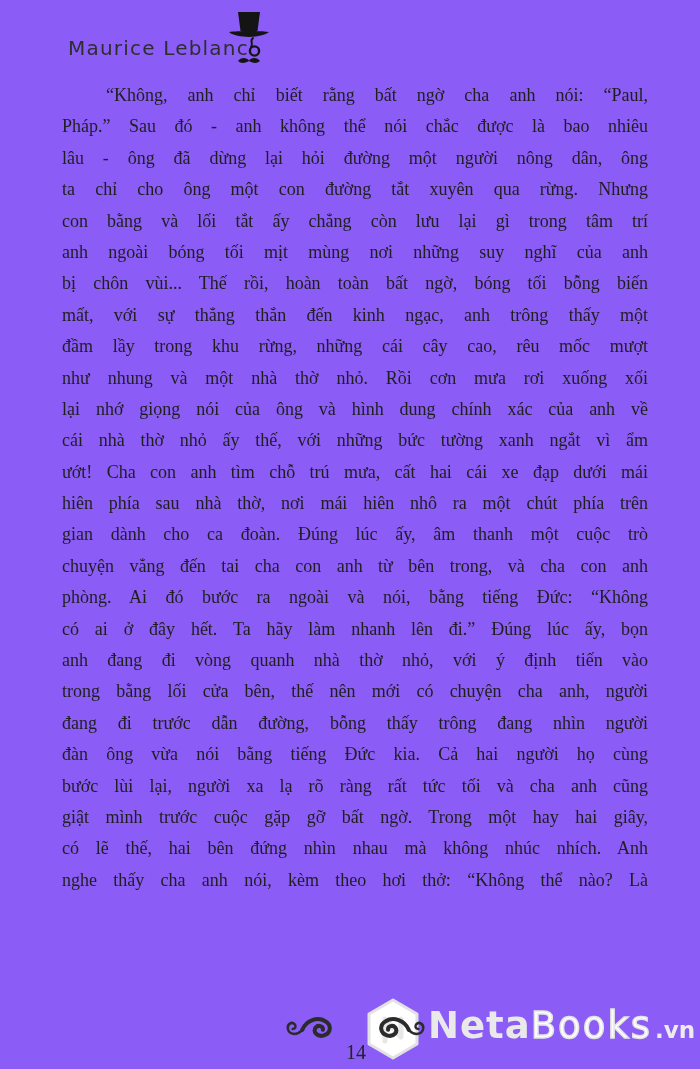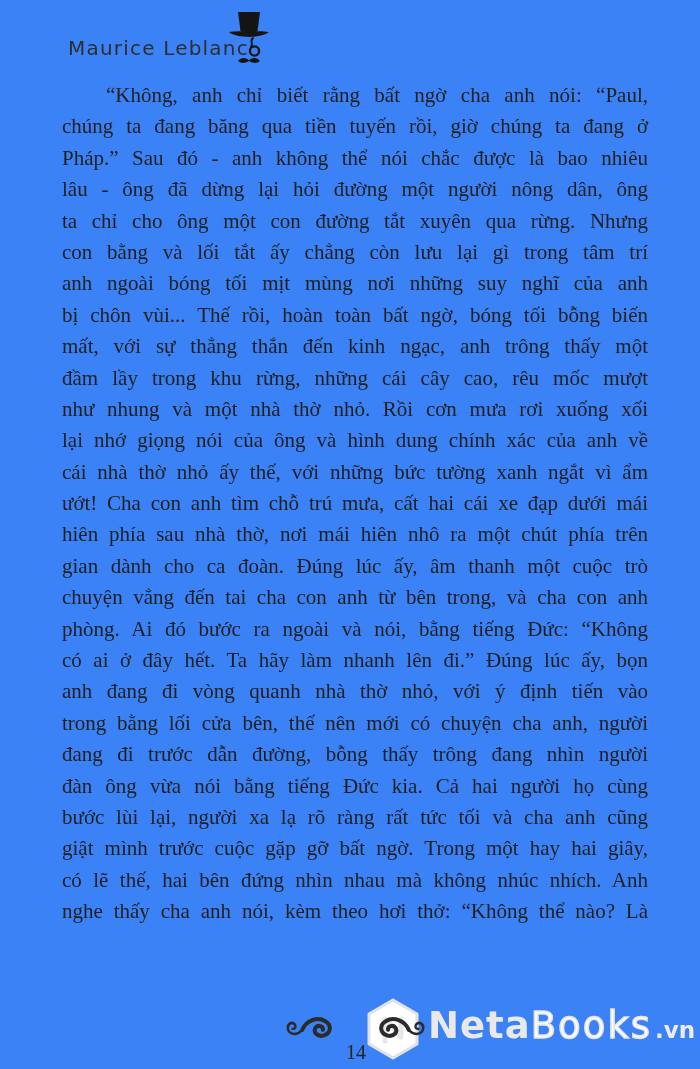--- a/index.html
+++ b/index.html
@@ -1,30 +1,30 @@
 <!DOCTYPE html>
 <html><head>
 <meta charset="utf-8">
 <style>
   html,body{margin:0;padding:0;background:#ffffff;}
   .page{
-    position:relative;width:700px;height:1069px;background:#3b82f6;
+    position:relative;width:700px;height:1069px;background:#8b5cf6;
     overflow:hidden;font-family:"Liberation Serif","DejaVu Serif",serif;color:#1f1f1f;
   }
   
   .author{
     position:absolute;left:68px;top:36px;
     font-family:"DejaVu Sans","Liberation Sans",sans-serif;
     font-size:20px;letter-spacing:1.2px;color:#2e2e2e;font-weight:500;
   }
   .hat{position:absolute;left:228px;top:11px;width:42px;height:56px;}
   
   .body-text{
     position:absolute;left:62px;top:80px;width:586px;z-index:1;
-    font-size:21px;line-height:31.4px;color:#1f1f1f;
+    font-size:18px;line-height:31.4px;color:#1f1f1f;
   }
   .line{text-align:justify;text-align-last:justify;height:31.4px;}
   .line.first{text-indent:44px;}
   
   .flourish{position:absolute;z-index:2;}
   .flourish.left{left:285px;top:1012px;}
   .flourish.right{left:378px;top:1012px;transform:scaleX(-1);}
   .page-number{
     position:absolute;left:338px;top:1013px;width:36px;z-index:2;
     text-align:center;font-size:20px;color:#242424;margin-top:28px;
@@ -51,21 +51,20 @@
       <path d="M10 1 L32 1 L29.5 20 L12.5 20 Z" fill="#141414"></path>
       <path d="M1 21 C10 19.6 32 19.6 41 21 C33 27.5 9 27.5 1 21 Z" fill="#141414"></path>
       <path d="M25 27 C21 30 26 33 23 36" stroke="#141414" stroke-width="2" fill="none" stroke-linecap="round"></path>
       <circle cx="26.5" cy="40" r="4.6" fill="none" stroke="#141414" stroke-width="2.4"></circle>
       <path d="M10 50 C13 45.5 19 46.5 21 49.5 C23 46.5 29 45.5 32 50 C29 53 24 52 21 50 C18 52 13 53 10 50 Z" fill="#141414"></path>
     </svg>
   </span>
 
   <div class="body-text">
       <div class="line first">“Không, anh chỉ biết rằng bất ngờ cha anh nói: “Paul,</div>
-      <div class="line">chúng ta đang băng qua tiền tuyến rồi, giờ chúng ta đang ở</div>
       <div class="line">Pháp.” Sau đó - anh không thể nói chắc được là bao nhiêu</div>
       <div class="line">lâu - ông đã dừng lại hỏi đường một người nông dân, ông</div>
       <div class="line">ta chỉ cho ông một con đường tắt xuyên qua rừng. Nhưng</div>
       <div class="line">con bằng và lối tắt ấy chẳng còn lưu lại gì trong tâm trí</div>
       <div class="line">anh ngoài bóng tối mịt mùng nơi những suy nghĩ của anh</div>
       <div class="line">bị chôn vùi... Thế rồi, hoàn toàn bất ngờ, bóng tối bỗng biến</div>
       <div class="line">mất, với sự thẳng thắn đến kinh ngạc, anh trông thấy một</div>
       <div class="line">đầm lầy trong khu rừng, những cái cây cao, rêu mốc mượt</div>
       <div class="line">như nhung và một nhà thờ nhỏ. Rồi cơn mưa rơi xuống xối</div>
       <div class="line">lại nhớ giọng nói của ông và hình dung chính xác của anh về</div>

